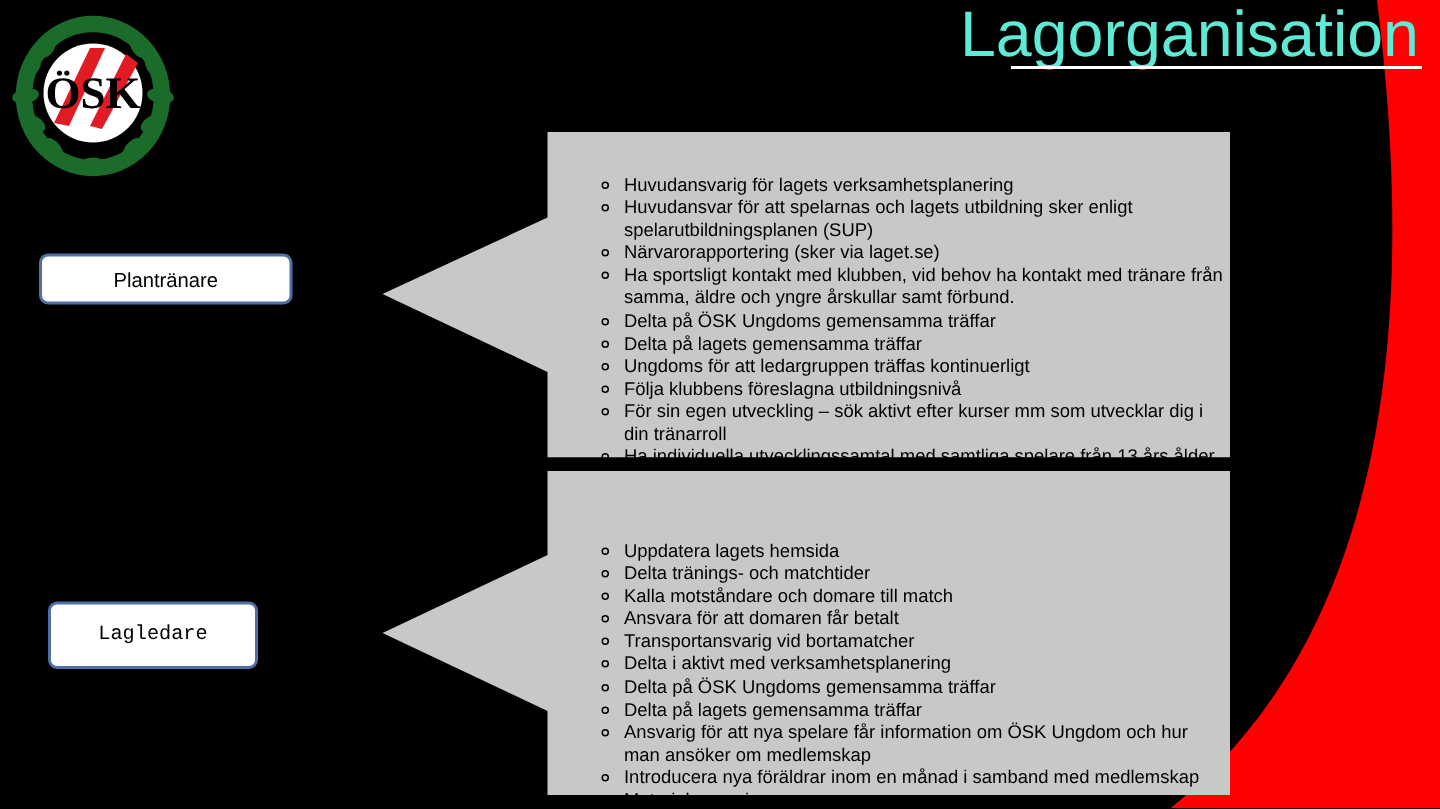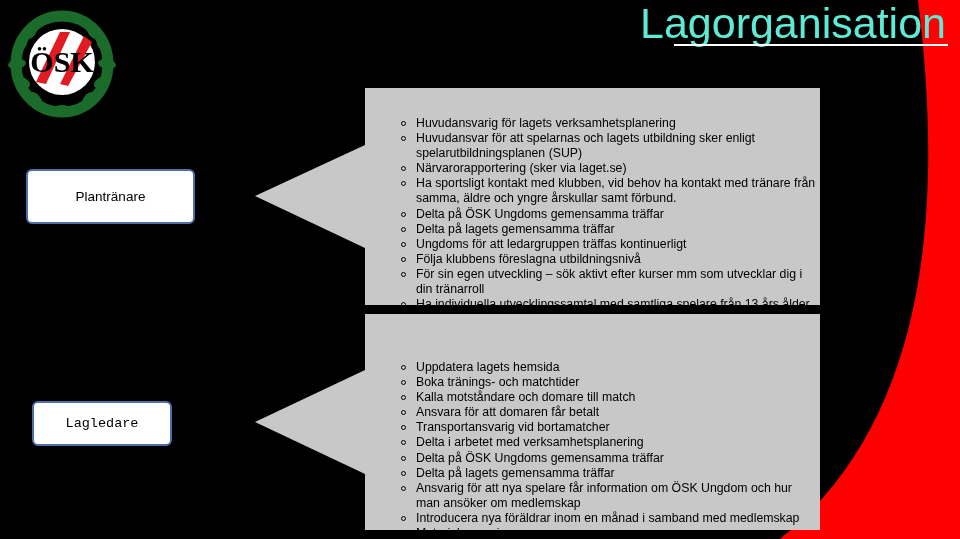--- a/index.html
+++ b/index.html
@@ -70,21 +70,21 @@
     font-size: 13.5px;
     display: flex;
     align-items: center;
     justify-content: center;
     box-sizing: border-box;
   }
   #label-plantranare {
     left: 26px;
     top: 169px;
     width: 169px;
-    height: 55px;
+    height: 34px;
     border-width: 2px;
   }
   #label-lagledare {
     left: 32px;
     top: 401px;
     width: 140px;
     height: 45px;
     border-width: 2px;
     font-family: Liberation Mono, monospace;
   }
@@ -202,25 +202,25 @@
     <span>Lagledare</span>
   </div>
 
   <div class="chevron" id="chev2">
     <svg width="565" height="216" viewBox="0 0 565 216">
       <polygon points="110,0 565,0 565,216 110,216 110,160 0,108 110,56" fill="#c8c8c8"></polygon>
     </svg>
     <div class="content">
       <ul class="bullets">
         <li><span class="marker"></span><span>Uppdatera lagets hemsida</span></li>
-        <li><span class="marker"></span><span>Boka tränings- och matchtider</span></li>
+        <li><span class="marker"></span><span>Delta tränings- och matchtider</span></li>
         <li><span class="marker"></span><span>Kalla motståndare och domare till match</span></li>
         <li><span class="marker"></span><span>Ansvara för att domaren får betalt</span></li>
         <li><span class="marker"></span><span>Transportansvarig vid bortamatcher</span></li>
-        <li><span class="marker"></span><span>Delta i arbetet med verksamhetsplanering</span></li>
+        <li><span class="marker"></span><span>Delta i aktivt med verksamhetsplanering</span></li>
         <li><span class="marker"></span><span>Delta på ÖSK Ungdoms gemensamma träffar</span></li>
         <li><span class="marker"></span><span>Delta på lagets gemensamma träffar</span></li>
         <li><span class="marker"></span><span>Ansvarig för att nya spelare får information om ÖSK Ungdom och hur man ansöker om medlemskap</span></li>
         <li><span class="marker"></span><span>Introducera nya föräldrar inom en månad i samband med medlemskap</span></li>
         <li><span class="marker"></span><span>Materialansvarig</span></li>
       </ul>
     </div>
   </div>
 
 </div>

